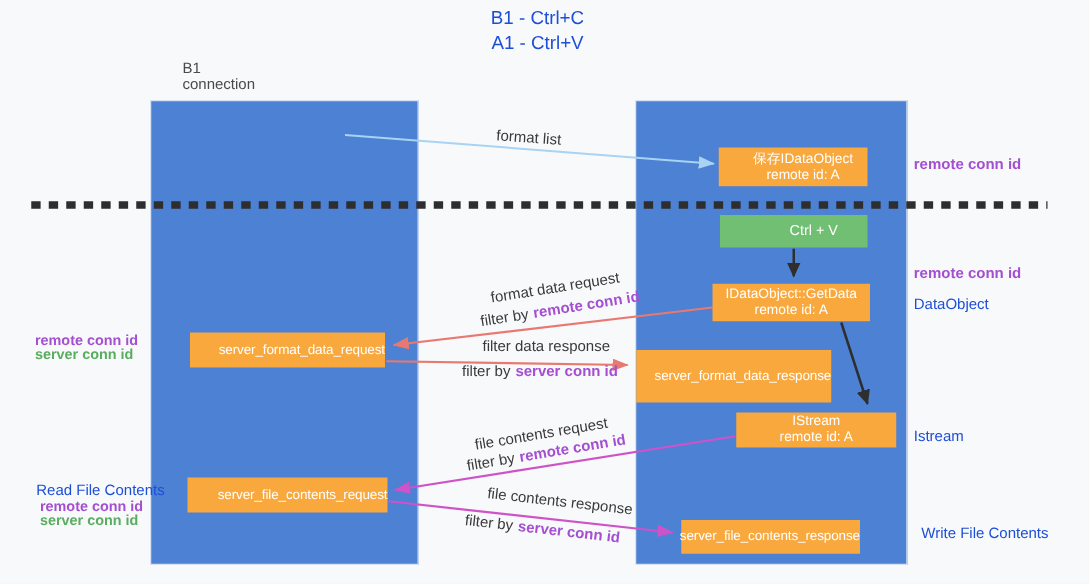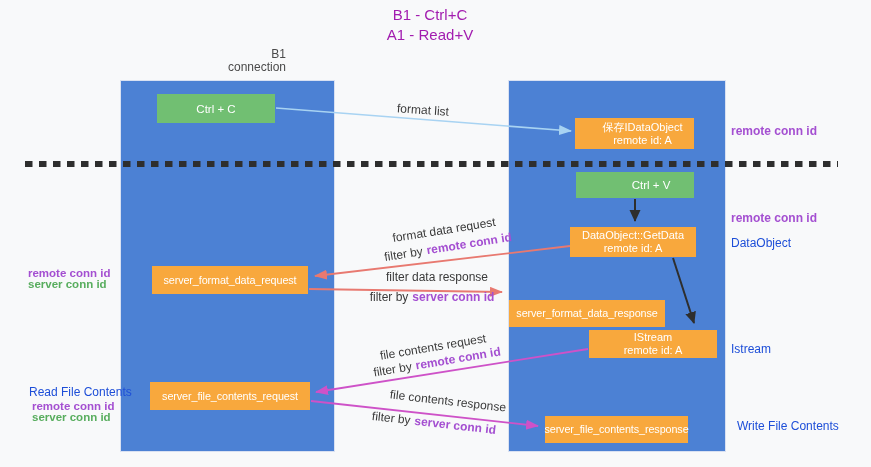--- a/index.html
+++ b/index.html
@@ -4,55 +4,55 @@
 <style>
   html,body{margin:0;padding:0;}
   body{background:#eef0f2;}
   .canvas{
     position:relative;width:871px;height:467px;background:#f8f9fa;
     font-family:"Liberation Sans",sans-serif;overflow:hidden;
   }
   .abs{position:absolute;}
   .title{
     left:280px;top:5px;width:300px;text-align:center;
-    font-size:15px;line-height:20px;color:#a21caf;
+    font-size:15px;line-height:20px;color:#1d4ed8;
   }
   .ll-head{
-    top:48px;width:140px;text-align:right;
+    top:48px;width:140px;text-align:left;
     font-size:12px;line-height:13px;color:#4a4a4a;
   }
   .lifeline{
     background:#4c81d4;border:1px solid #d9e1f2;box-sizing:border-box;
   }
   .overlay{position:absolute;left:0;top:0;z-index:2;pointer-events:none;}
   .box{
     z-index:3;display:flex;flex-direction:column;align-items:center;justify-content:center;
     color:#fff;text-align:center;box-sizing:border-box;white-space:nowrap;
   }
   .green{background:#71bf72;font-size:11.5px;}
   .orange{background:#f8a83d;font-size:11px;line-height:13px;}
-  .orange.one{font-size:10.8px;letter-spacing:-0.1px;}
+  .orange.one{font-size:10.8px;letter-spacing:-0.1px;align-items:flex-end;}
   .lbl{
     z-index:4;white-space:nowrap;font-size:12px;color:#3a3a3a;
   }
   .rot{transform-origin:center center;}
   .purple{color:#a44fd1;font-weight:bold;}
   .greentx{color:#58ad5e;font-weight:bold;}
   .sideline{font-size:11.5px;line-height:11px;}
   .dark{color:#1d4ed8;font-weight:normal;}
   .filter-target{margin-left:4px;}
 </style>
 </head>
 <body>
 
 <div class="canvas">
 
   <div class="abs title">
     <div>B1 - Ctrl+C</div>
-    <div>A1 - Read+V</div>
+    <div>A1 - Ctrl+V</div>
   </div>
 
   <div class="abs ll-head" style="left:146px;">
     <div>B1</div>
     <div>connection</div>
   </div>
   <div class="abs ll-head" style="left:548px;margin-top:44px;">
     <div>A1</div>
     <div>remote</div>
   </div>
@@ -83,43 +83,40 @@
     <line x1="635" y1="199" x2="635" y2="221" stroke="#2e2e2e" stroke-width="2" marker-end="url(#ah-black)"></line>
     <line x1="673" y1="258" x2="694" y2="323" stroke="#2e2e2e" stroke-width="2" marker-end="url(#ah-black)"></line>
 
     <line x1="570" y1="246" x2="315" y2="276" stroke="#e87970" stroke-width="1.8" marker-end="url(#ah-salmon)"></line>
     <line x1="309" y1="289" x2="502" y2="292" stroke="#e87970" stroke-width="1.8" marker-end="url(#ah-salmon)"></line>
 
     <line x1="588" y1="349" x2="316" y2="392" stroke="#ce52c8" stroke-width="1.8" marker-end="url(#ah-magenta)"></line>
     <line x1="311" y1="401" x2="538" y2="426" stroke="#ce52c8" stroke-width="1.8" marker-end="url(#ah-magenta)"></line>
   </svg>
 
-  <div class="abs box green" style="left:157px;top:94px;width:118px;height:29px;">
-    <div>Ctrl + C</div>
-  </div>
 
   <div class="abs box orange" style="left:575px;top:118px;width:119px;height:31px;padding-left:16px;">
     <div>保存IDataObject</div>
     <div>remote id: A</div>
   </div>
 
   <div class="abs box green" style="left:576px;top:172px;width:118px;height:26px;padding-left:32px;">
     <div>Ctrl + V</div>
   </div>
 
   <div class="abs box orange" style="left:570px;top:227px;width:126px;height:30px;">
-    <div>DataObject::GetData</div>
+    <div>IDataObject::GetData</div>
     <div>remote id: A</div>
   </div>
 
   <div class="abs box orange one" style="left:152px;top:266px;width:156px;height:28px;">
     <div>server_format_data_request</div>
   </div>
 
-  <div class="abs box orange one" style="left:509px;top:280px;width:156px;height:27px;margin-top:20px;">
+  <div class="abs box orange one" style="left:509px;top:280px;width:156px;height:42px;">
     <div>server_format_data_response</div>
   </div>
 
   <div class="abs box orange" style="left:589px;top:330px;width:128px;height:28px;">
     <div>IStream</div>
     <div>remote id: A</div>
   </div>
 
   <div class="abs box orange one" style="left:150px;top:382px;width:160px;height:28px;">
     <div>server_file_contents_request</div>

